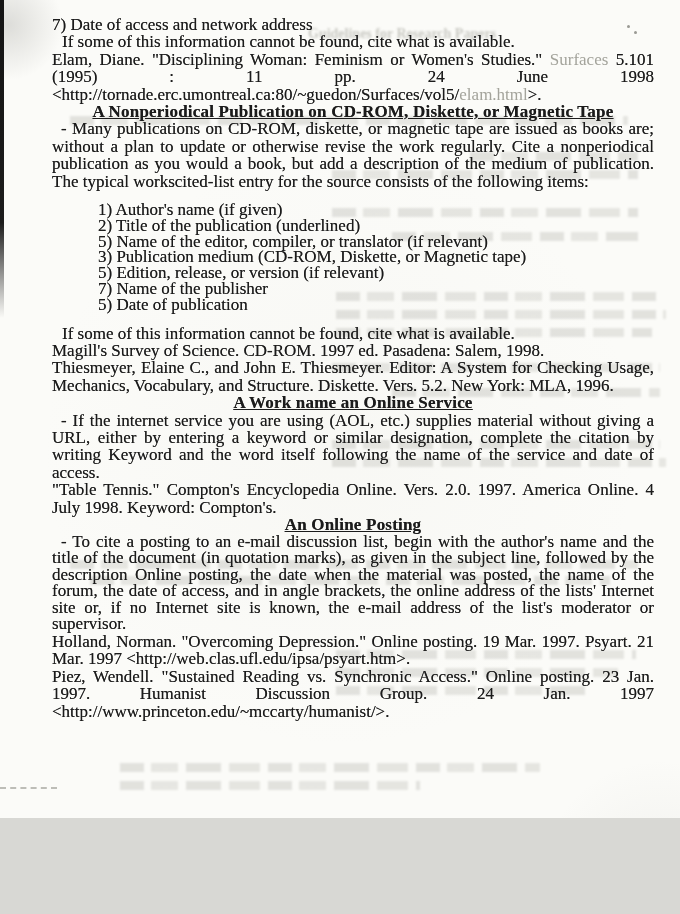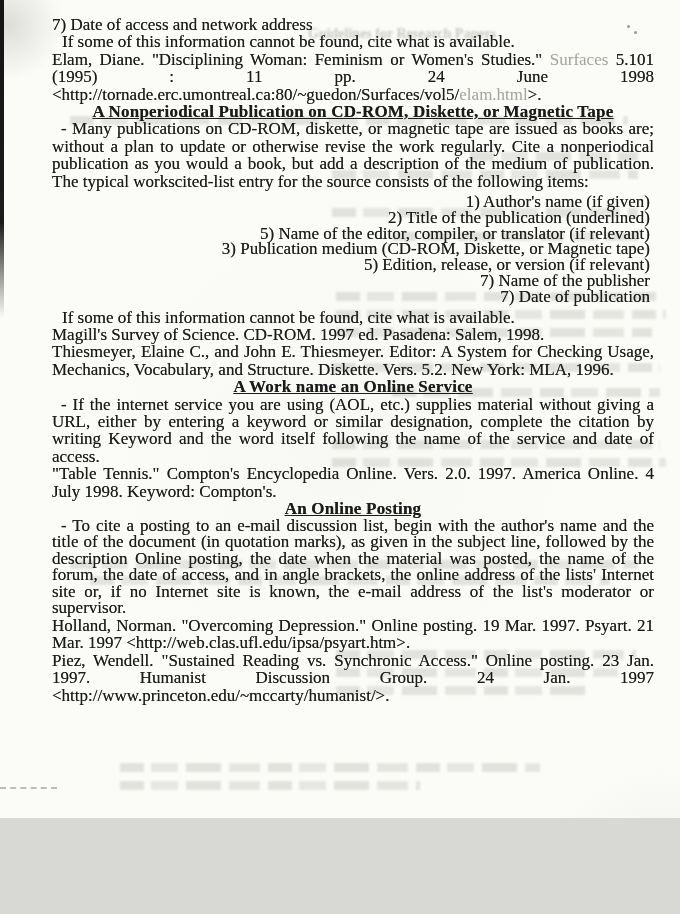--- a/index.html
+++ b/index.html
@@ -28,21 +28,21 @@
   }
   .content p{margin:0;}
   .line7{margin-left:19px;margin-bottom:11px;text-align:left;}
   .note{text-indent:10px;margin-bottom:13px;text-align:left;}
   .citation{margin-bottom:11px;}
   .heading{
     font-weight:bold;text-decoration:underline;text-align:center;
     letter-spacing:0.2px;
   }
   .dashpara{text-indent:9px;}
-  ul.items{list-style:none;margin:4px;padding:0 0 0 34px;line-height:15.8px;text-align:right;}
+  ul.items{list-style:none;margin:12px;padding:0 0 0 34px;line-height:15.8px;text-align:left;}
   .note2{margin-top:10px;}
   .cit-magill{margin-top:15px;margin-bottom:0;}
   .cit-thies{margin-top:14px;margin-bottom:0;}
   .h2{margin-top:11px;}
   .cit-tt{margin-top:9px;margin-bottom:0;}
   .h3{margin-top:14px;}
   .para3{line-height:16.6px;}
   .cit-holland{margin-top:8px;margin-bottom:0;}
   .cit-piez{margin-top:11px;margin-bottom:0;}
   .faded{color:#a3a39b;text-shadow:none;}
@@ -115,21 +115,21 @@
     <p class="heading">A Nonperiodical Publication on CD-ROM, Diskette, or Magnetic Tape</p>
     <p class="dashpara">- Many publications on CD-ROM, diskette, or magnetic tape are issued as books are; without a plan to update or otherwise revise the work regularly. Cite a nonperiodical publication as you would a book, but add a description of the medium of publication. The typical workscited-list entry for the source consists of the following items:</p>
 
     <ul class="items">
       <li>1) Author's name (if given)</li>
       <li>2) Title of the publication (underlined)</li>
       <li>5) Name of the editor, compiler, or translator (if relevant)</li>
       <li>3) Publication medium (CD-ROM, Diskette, or Magnetic tape)</li>
       <li>5) Edition, release, or version (if relevant)</li>
       <li>7) Name of the publisher</li>
-      <li>7) Date of publication</li>
+      <li>5) Date of publication</li>
     </ul>
 
     <p class="note note2">If some of this information cannot be found, cite what is available.</p>
 
     <p class="citation cit-magill">Magill's Survey of Science. CD-ROM. 1997 ed. Pasadena: Salem, 1998.</p>
 
     <p class="citation cit-thies">Thiesmeyer, Elaine C., and John E. Thiesmeyer. Editor: A System for Checking Usage, Mechanics, Vocabulary, and Structure. Diskette. Vers. 5.2. New York: MLA, 1996.</p>
 
     <p class="heading h2">A Work name an Online Service</p>
     <p class="dashpara">- If the internet service you are using (AOL, etc.) supplies material without giving a URL, either by entering a keyword or similar designation, complete the citation by writing Keyword and the word itself following the name of the service and date of access.</p>

